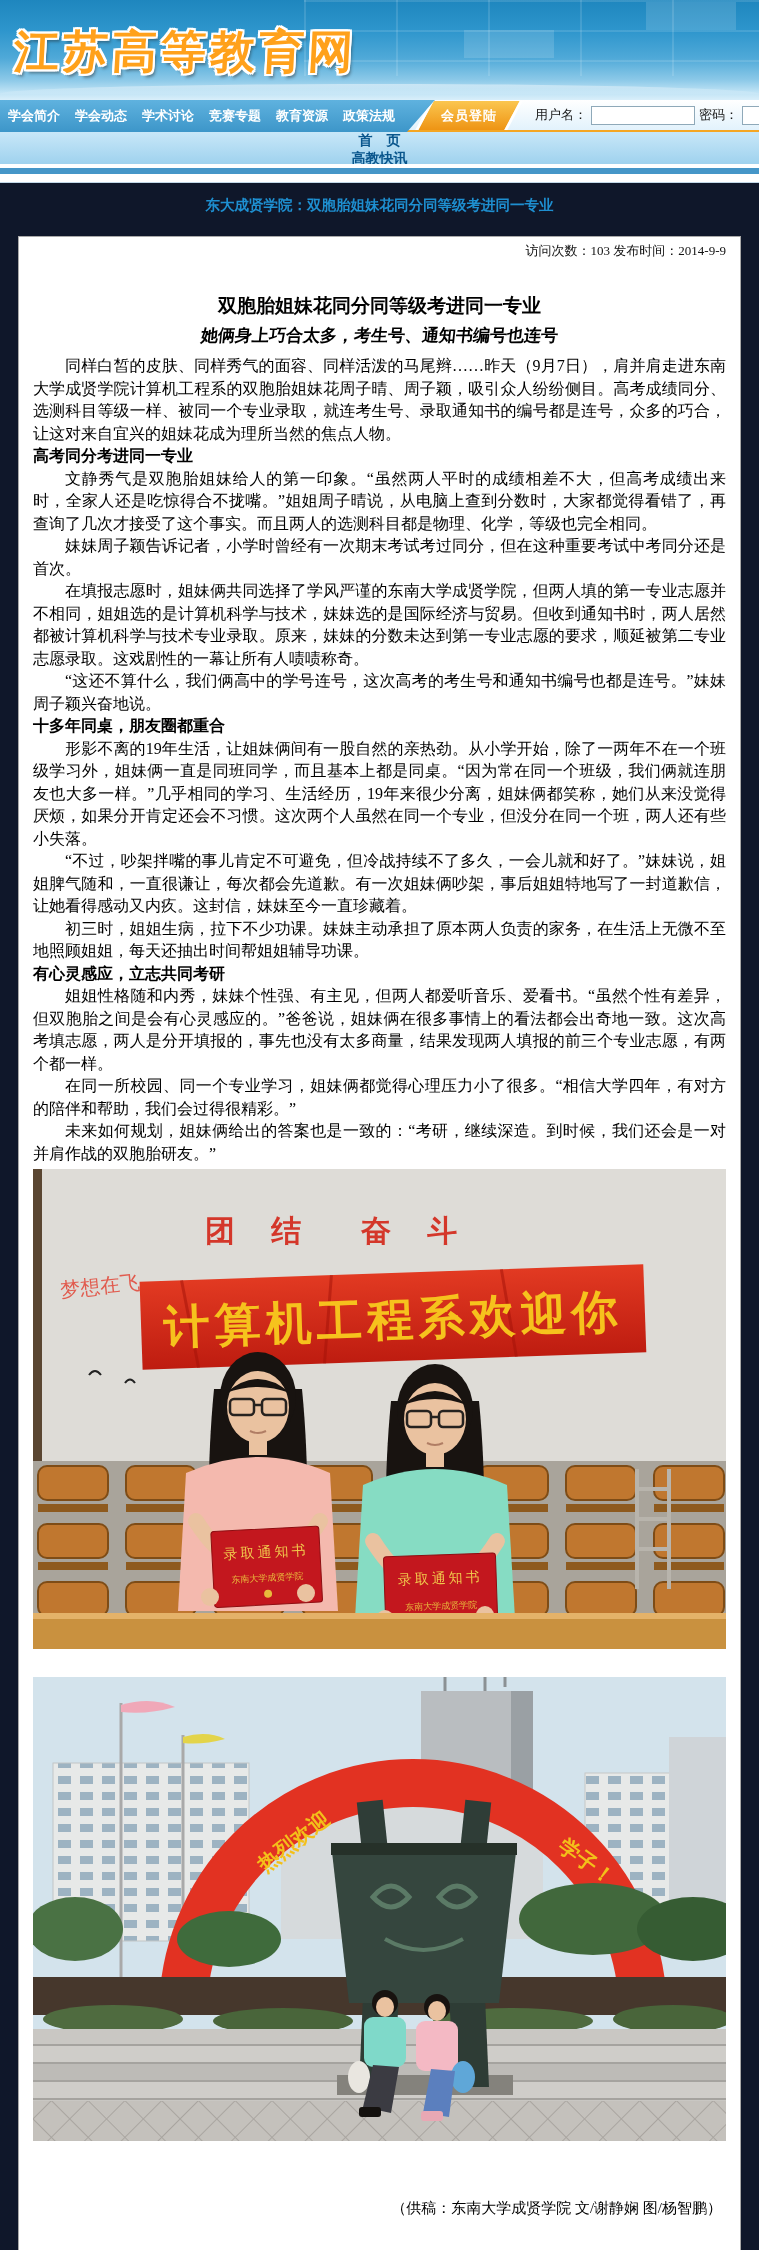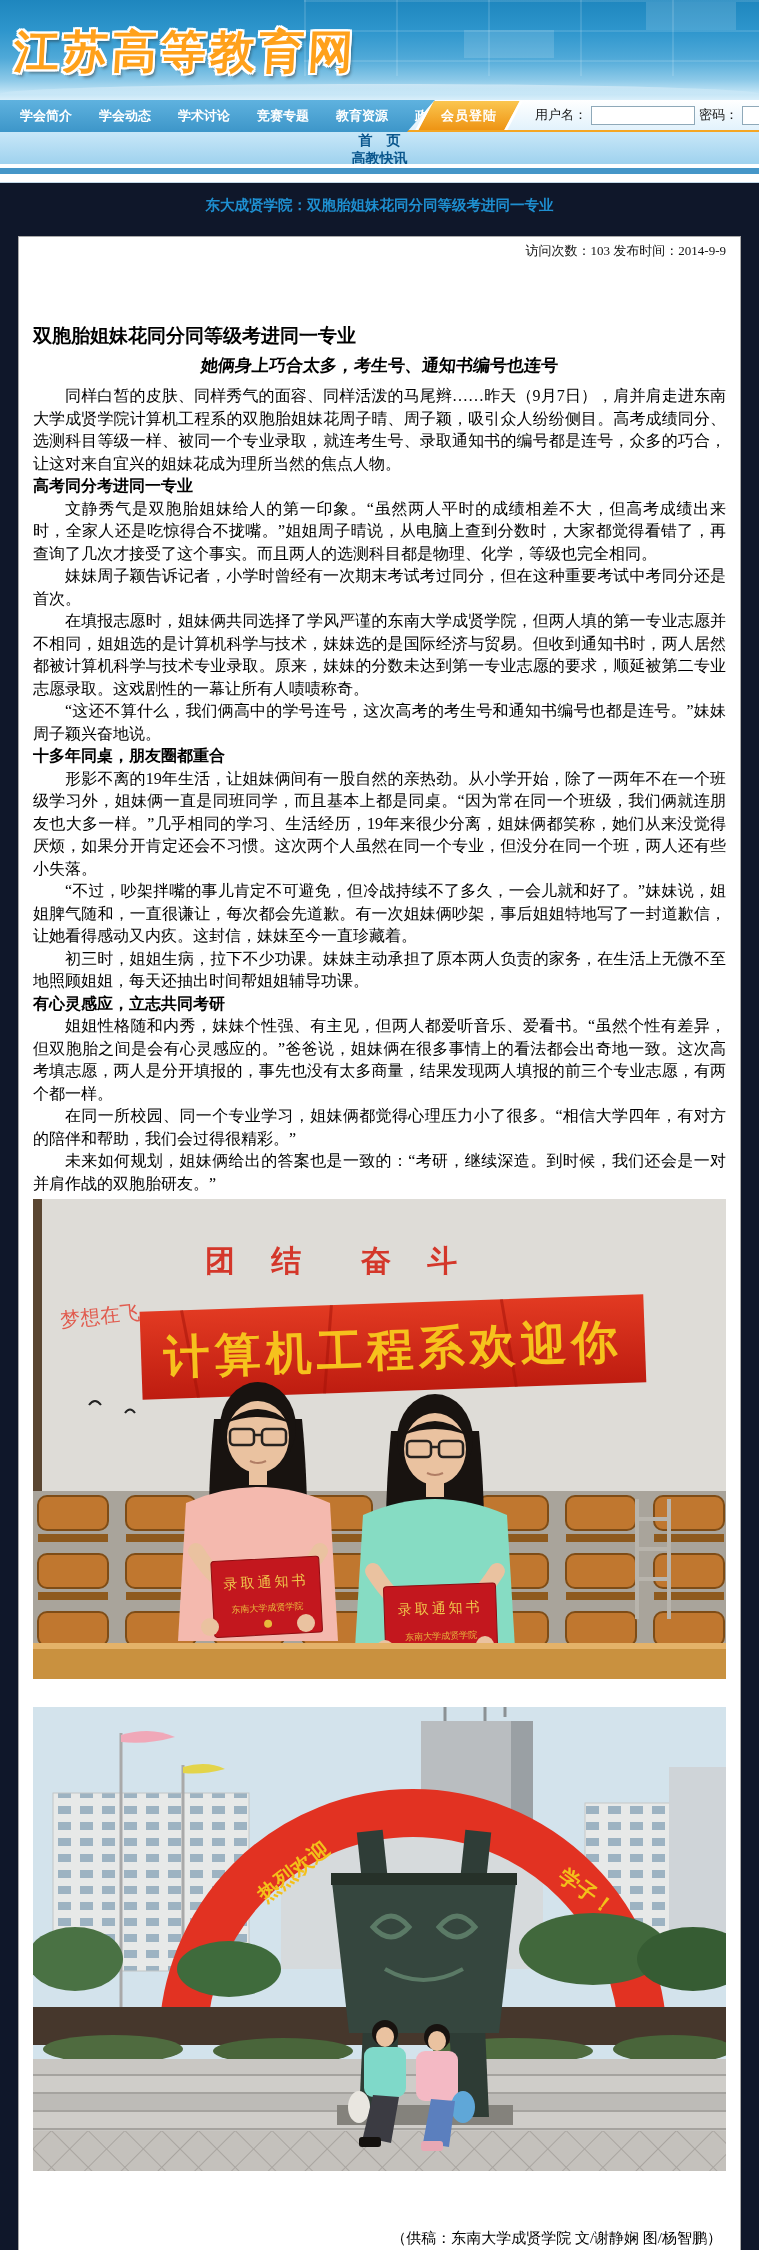--- a/index.html
+++ b/index.html
@@ -19,21 +19,21 @@
   .c2 { right:23px; top:2px; width:90px; height:28px; }
   .header-wave { position:absolute; bottom:6px; left:0; width:100%; height:10px;
     background:linear-gradient(180deg, rgba(255,255,255,0.45), rgba(255,255,255,0.05)); border-radius:50% 50% 0 0/100% 100% 0 0; }
   .logo { position:absolute; left:14px; top:22px; font-size:45px; font-weight:bold; letter-spacing:4px;
     color:#FFA11B; transform:skewX(-3deg);
     text-shadow:-2px -2px 0 #fff, 2px -2px 0 #fff, -2px 2px 0 #fff, 2px 2px 0 #fff, 0 2px 0 #fff, 0 -2px 0 #fff, 2px 0 0 #fff, -2px 0 0 #fff, 3px 4px 3px rgba(40,40,40,0.45); }
 
   
   .nav1 { position:absolute; top:100px; left:0; width:759px; height:32px;
     background:linear-gradient(180deg,#5FB2DF,#3D96C9); }
-  .nav1-items { display:flex; align-items:center; height:100%; padding-left:20px; gap:27px; }
+  .nav1-items { display:flex; align-items:center; height:100%; padding-left:8px; gap:15px; }
   .nav1-items a { color:#fff; font-size:13px; font-weight:bold; text-decoration:none; white-space:nowrap; cursor:pointer; }
   .login-panel { position:absolute; right:0; top:0; width:352px; height:32px;
     background:linear-gradient(180deg,#FFFFFF,#E2F2FC);
     clip-path:polygon(28px 0, 100% 0, 100% 100%, 0 100%);
     border-bottom:2px solid #F5A623; display:flex; align-items:center; }
   .login-tab { position:absolute; left:16px; top:1px; width:92px; height:29px;
     background:linear-gradient(180deg,#FBC64F,#EE9414); transform:skewX(-28deg);
     border-left:3px solid #fff; border-right:3px solid #fff; cursor:pointer; }
   .login-tab span { display:flex; align-items:center; justify-content:center; height:100%;
     transform:skewX(28deg); color:#fff; font-size:13px; font-weight:bold; letter-spacing:1px; }
@@ -55,21 +55,21 @@
   
   .page { position:absolute; top:182px; left:0; width:759px; height:2068px;
     background:#0f172a; border-top:1px solid #C2D8E8; }
   .breadcrumb { position:absolute; top:13px; left:0; width:100%; text-align:center;
     color:#1E8FD0; font-size:14.5px; font-weight:bold; }
   .article-box { position:absolute; top:53px; left:18px; width:723px; bottom:-6px;
     background:#fff; border:1px solid #A9A9A9; padding:6px 14px 20px; }
 
   .meta { font-size:13px; color:#111; text-align:right; line-height:16px;
     font-family:Liberation Serif, serif; }
-  .art-title { margin-top:64px; font-size:19px; font-weight:bold; color:#000;
+  .art-title { margin-top:34px; text-align:center; font-size:19px; font-weight:bold; color:#000;
     line-height:26px; font-family:"Liberation Serif", serif; }
   .art-subtitle { margin-top:4px; text-align:center; font-size:17px; font-weight:bold; color:#000;
     line-height:26px; transform:skewX(-6deg); font-family:"Liberation Serif", serif; }
 
   .article-body { margin-top:6px; font-family:"Liberation Serif", serif; color:#000; }
   .article-body p { font-size:16px; line-height:22.5px; text-align:justify; text-indent:2em; }
   .article-body h4 { font-size:16px; line-height:22.5px; text-align:left; font-weight:bold; }
 
   .photo { display:block; margin-top:4px; width:693px; }
   .photo2 { margin-top:28px; }

